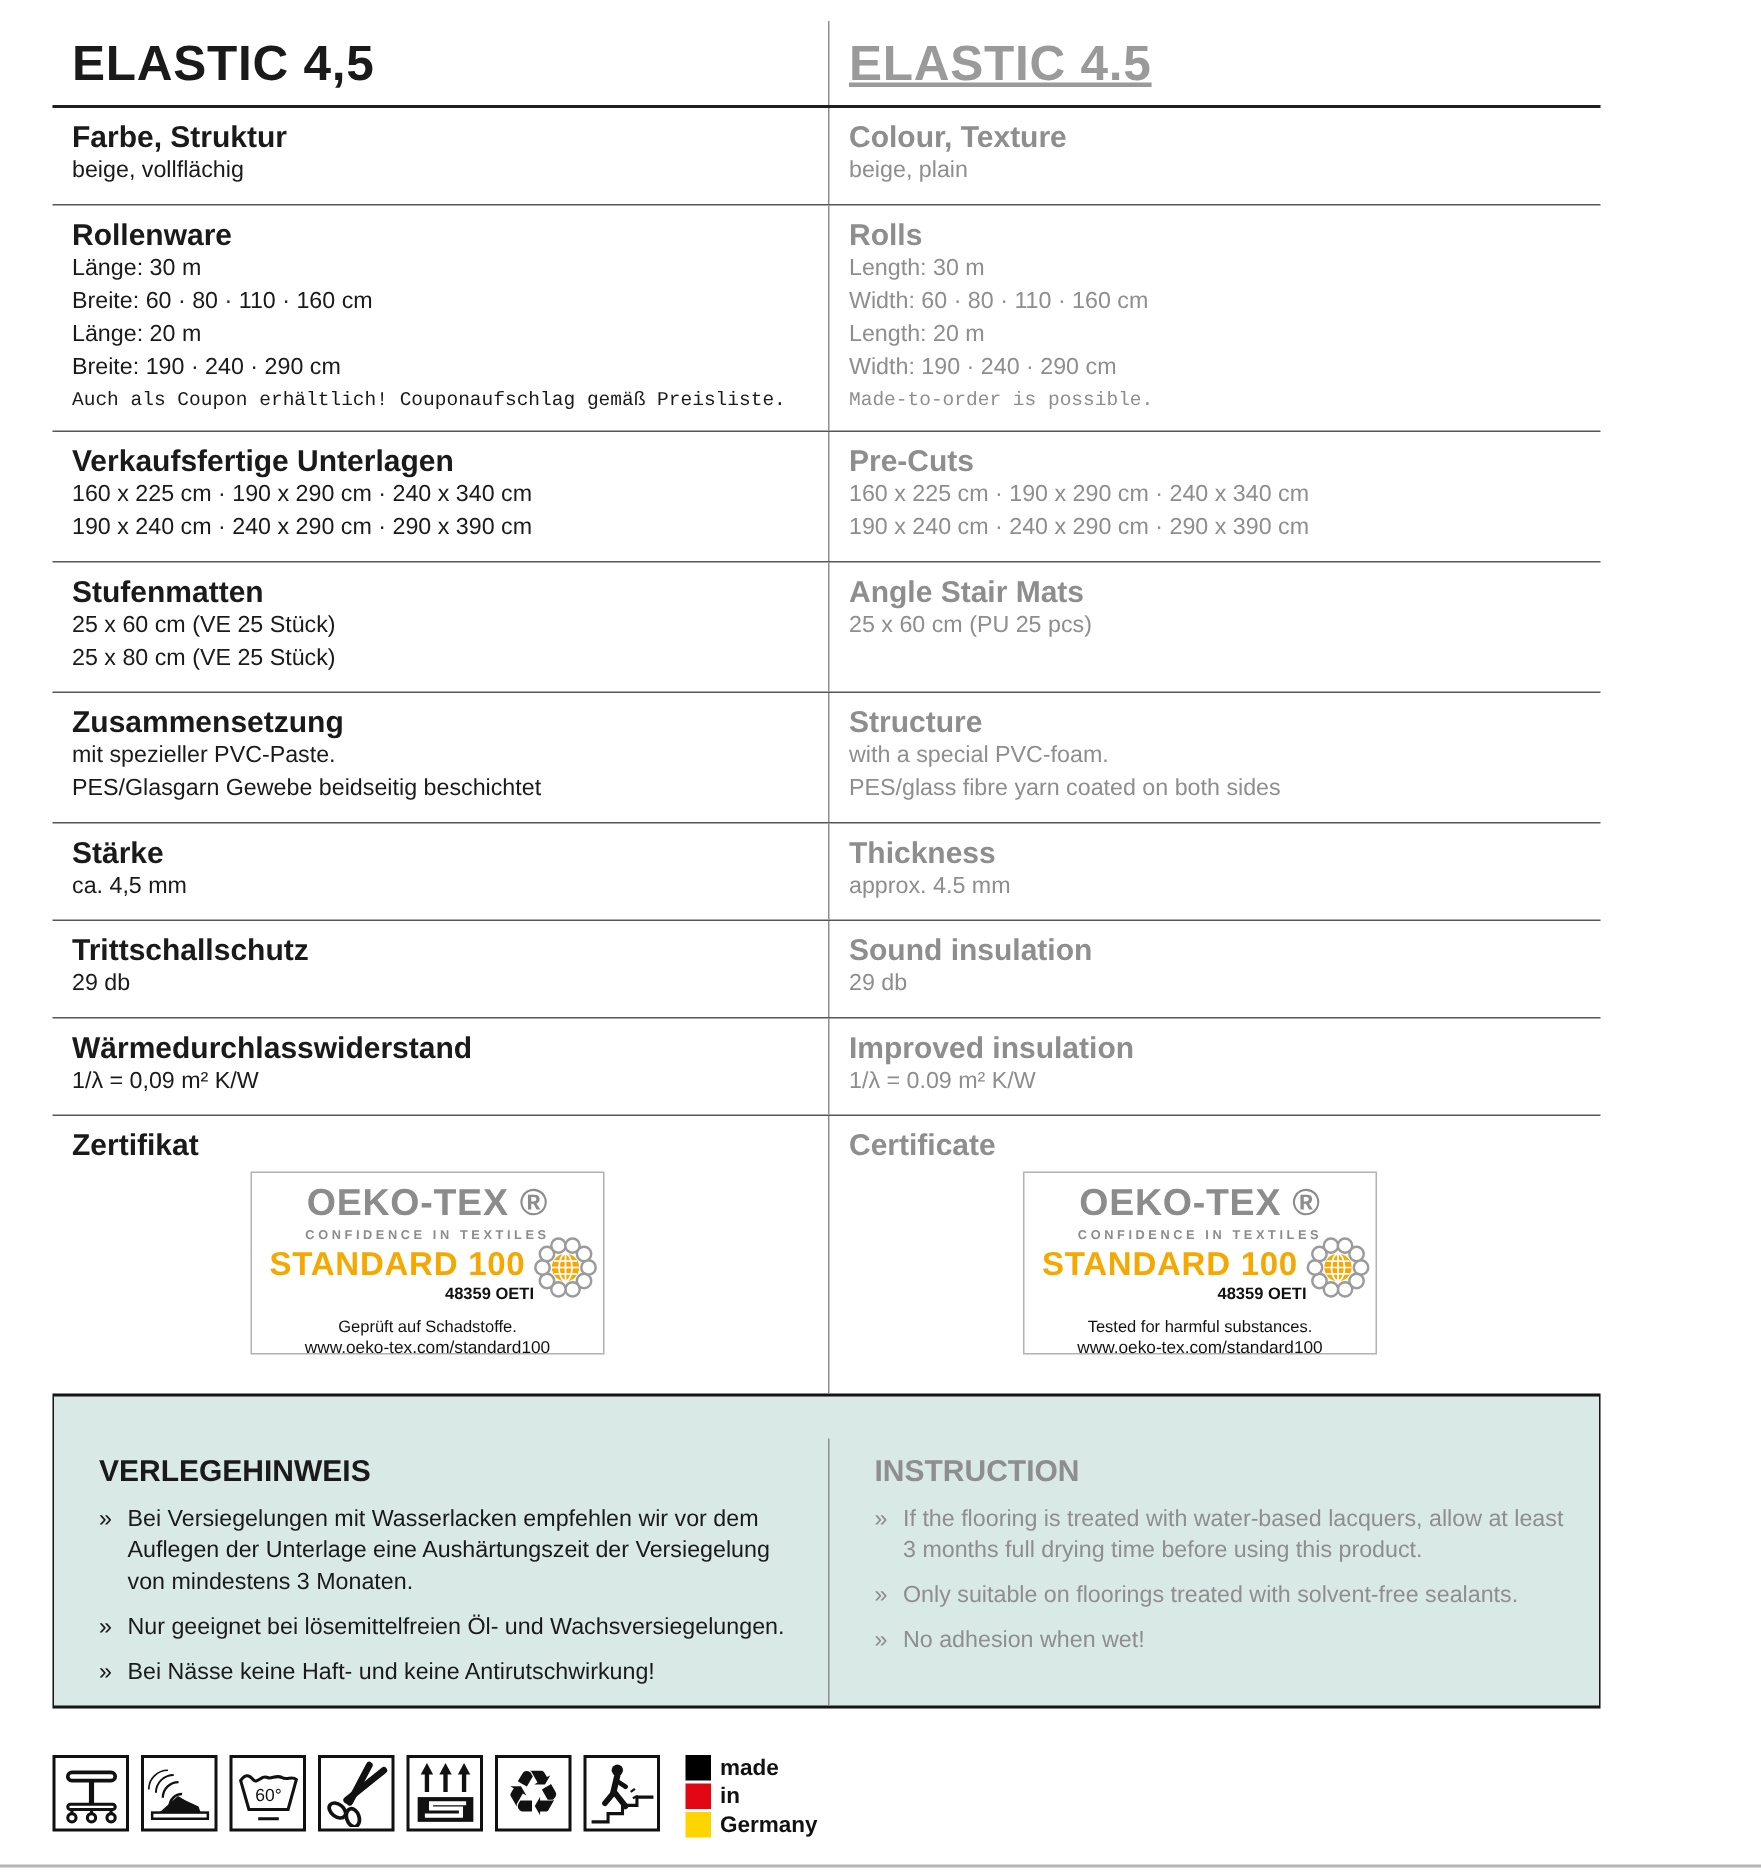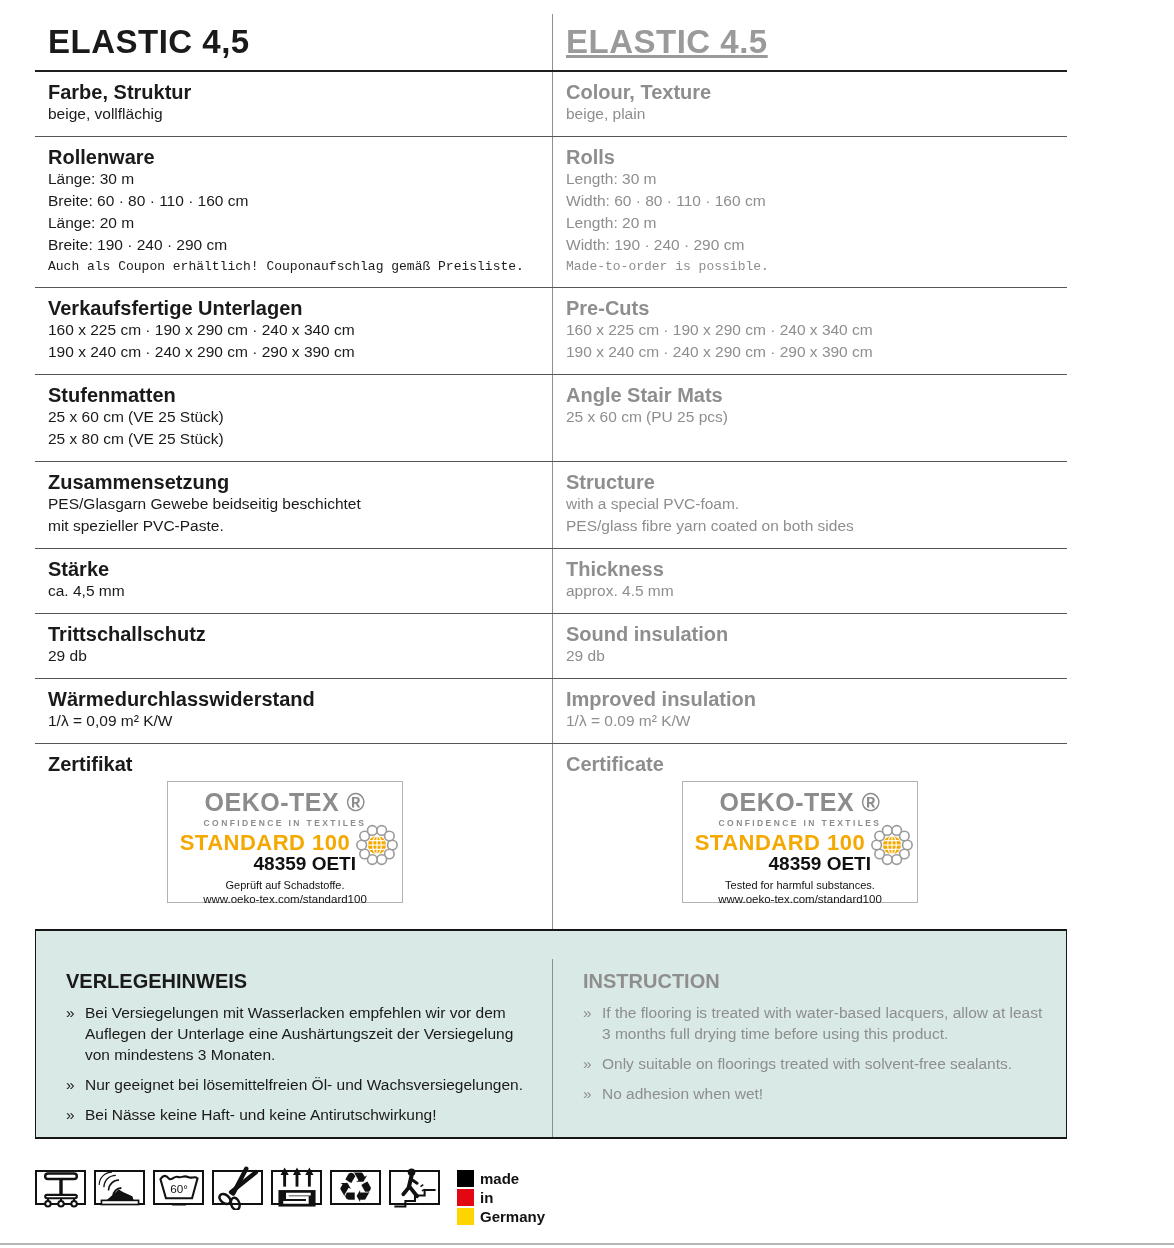--- a/index.html
+++ b/index.html
@@ -35,21 +35,21 @@
     width: 236px; height: 122px;
     border: 1px solid #b2b2b2;
     margin-top: 6px; position: relative;
     text-align: center; padding-top: 7px;
     color: #1a1a1a; background: #fff;
   }
   .cell.en .oeko-box { color: #1a1a1a; }
   .oeko-brand { color: #8c8c8c; font-weight: bold; font-size: 25px; line-height: 27px; letter-spacing: 0.5px; }
   .oeko-tagline { color: #8c8c8c; font-weight: bold; font-size: 8.5px; letter-spacing: 2.4px; line-height: 12px; margin-top: 1px; }
   .oeko-standard { color: #f5a800; font-weight: bold; font-size: 22px; line-height: 27px; margin-right: 40px; letter-spacing: 0.5px; }
-  .oeko-number { color: #111; font-weight: bold; font-size: 19px; line-height: 15px; text-align: right; margin-right: 46px; }
+  .oeko-number { color: #111; font-weight: bold; font-size: 11px; line-height: 15px; text-align: right; margin-right: 46px; }
   .oeko-note { color: #111; font-size: 11px; line-height: 14px; margin-top: 7px; }
   .oeko-url { color: #111; font-size: 11.5px; line-height: 14px; }
   .oeko-emblem { position: absolute; right: 2px; top: 40px; }
   .oeko-left { margin-left: 119px; }
   .oeko-right { margin-left: 116px; }
 
   
   .hinweis {
     border: 2px solid #161616;
     border-left-width: 1px; border-right-width: 1px;
@@ -57,21 +57,21 @@
     display: grid; grid-template-columns: 516px 514px;
   }
   .hinweis .cell { padding: 11px 16px 12px 30px; margin-top: 28px; }
   .hinweis .h { margin-bottom: 10px; }
   .bullet-item { display: grid; grid-template-columns: 15px 1fr; column-gap: 4px; margin-bottom: 9px; font-size: 15.5px; line-height: 21px; }
   .bullet-item:last-child { margin-bottom: 0; }
 
   
   .footer { position: absolute; left: 35px; top: 1170px; display: flex; align-items: flex-start; gap: 8px; }
   .icon-box {
-    width: 51px; height: 35px; border: 2.5px solid #111;
+    width: 51px; height: 51px; border: 2.5px solid #111;
     background: #fff; display: flex; align-items: center; justify-content: center;
     flex: 0 0 auto;
   }
   .glyph { font-size: 42px; line-height: 1; color: #111; }
   .made-in { margin-left: 9px; display: flex; flex-direction: column; gap: 2px; }
   .made-row { display: flex; align-items: center; gap: 6px; height: 17px; }
   .flag-sq { width: 17px; height: 17px; flex: 0 0 auto; }
   .made-word { font-weight: bold; font-size: 15px; line-height: 17px; color: #111; }
 
   .bottom-rule { position: absolute; left: 0; width: 1174px; top: 1243px; border-top: 2px solid #b5b5b5; }
@@ -141,22 +141,22 @@
     </div>
     <div class="cell en">
       <div class="h">Angle Stair Mats</div>
       <div class="ln">25 x 60 cm (PU 25 pcs)</div>
     </div>
   </div>
 
   <div class="row rule">
     <div class="cell de">
       <div class="h">Zusammensetzung</div>
+      <div class="ln">mit spezieller PVC-Paste.</div>
       <div class="ln">PES/Glasgarn Gewebe beidseitig beschichtet</div>
-      <div class="ln">mit spezieller PVC-Paste.</div>
     </div>
     <div class="cell en">
       <div class="h">Structure</div>
       <div class="ln">with a special PVC-foam.</div>
       <div class="ln">PES/glass fibre yarn coated on both sides</div>
     </div>
   </div>
 
   <div class="row rule">
     <div class="cell de">

